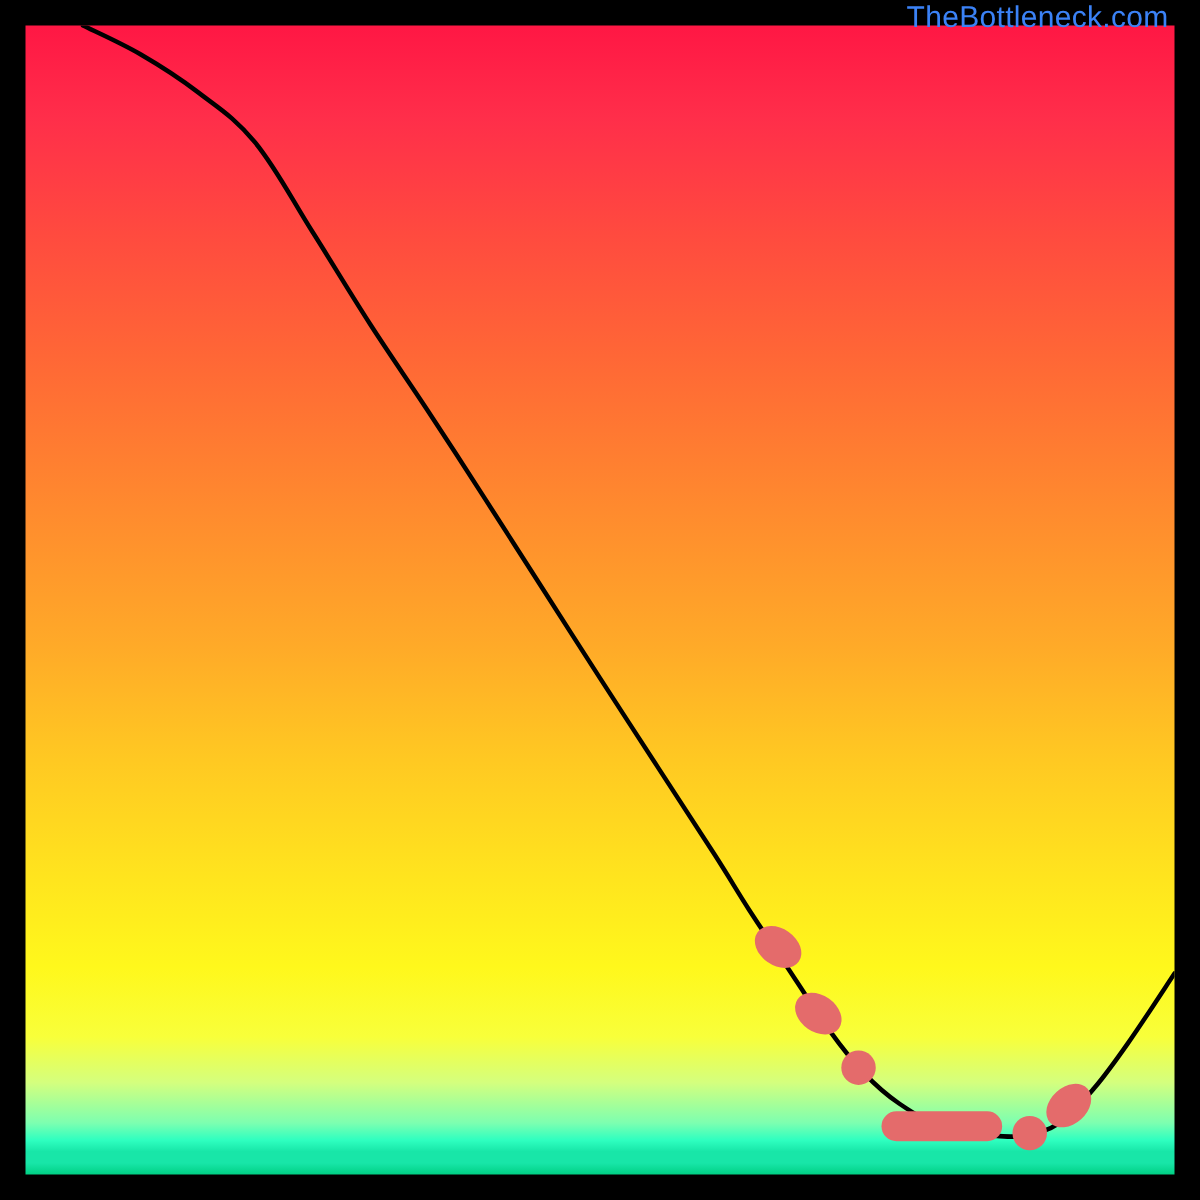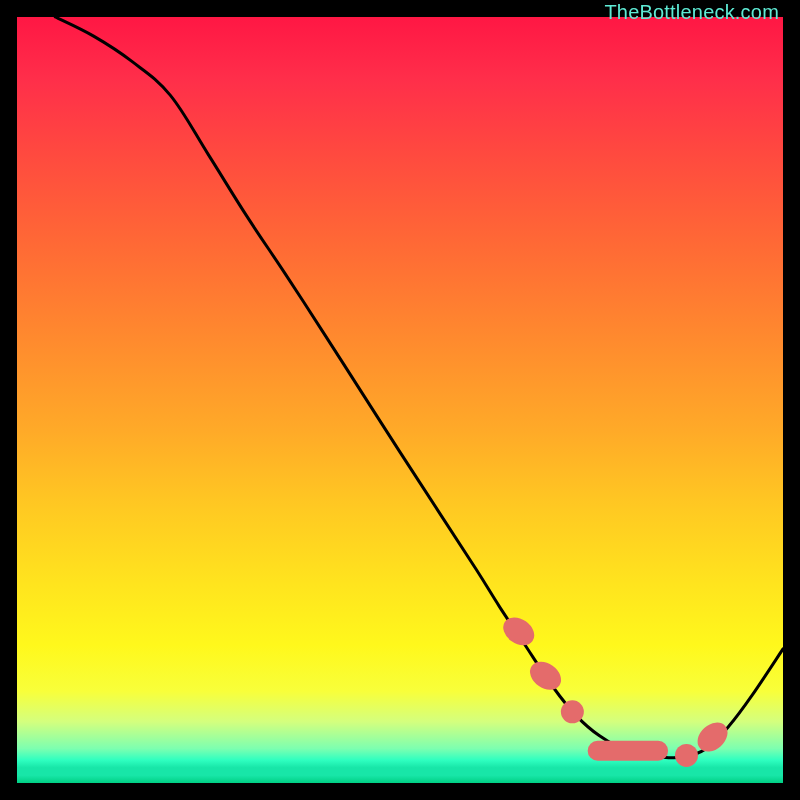--- a/index.html
+++ b/index.html
@@ -41,21 +41,21 @@
       #2fffc0 97%,
       #18e6a8 98%,
       #18e6a8 99%,
       #00d084 100%
     );
   }
   .watermark {
     position: absolute;
     right: 4px;
     top: -16px;
-    color: #5eead4;
+    color: #3b82f6;
     font-size: 20px;
     font-weight: 500;
     letter-spacing: 0.2px;
   }
   svg.plot {
     position: absolute;
     left: 0;
     top: 0;
   }
 </style>

